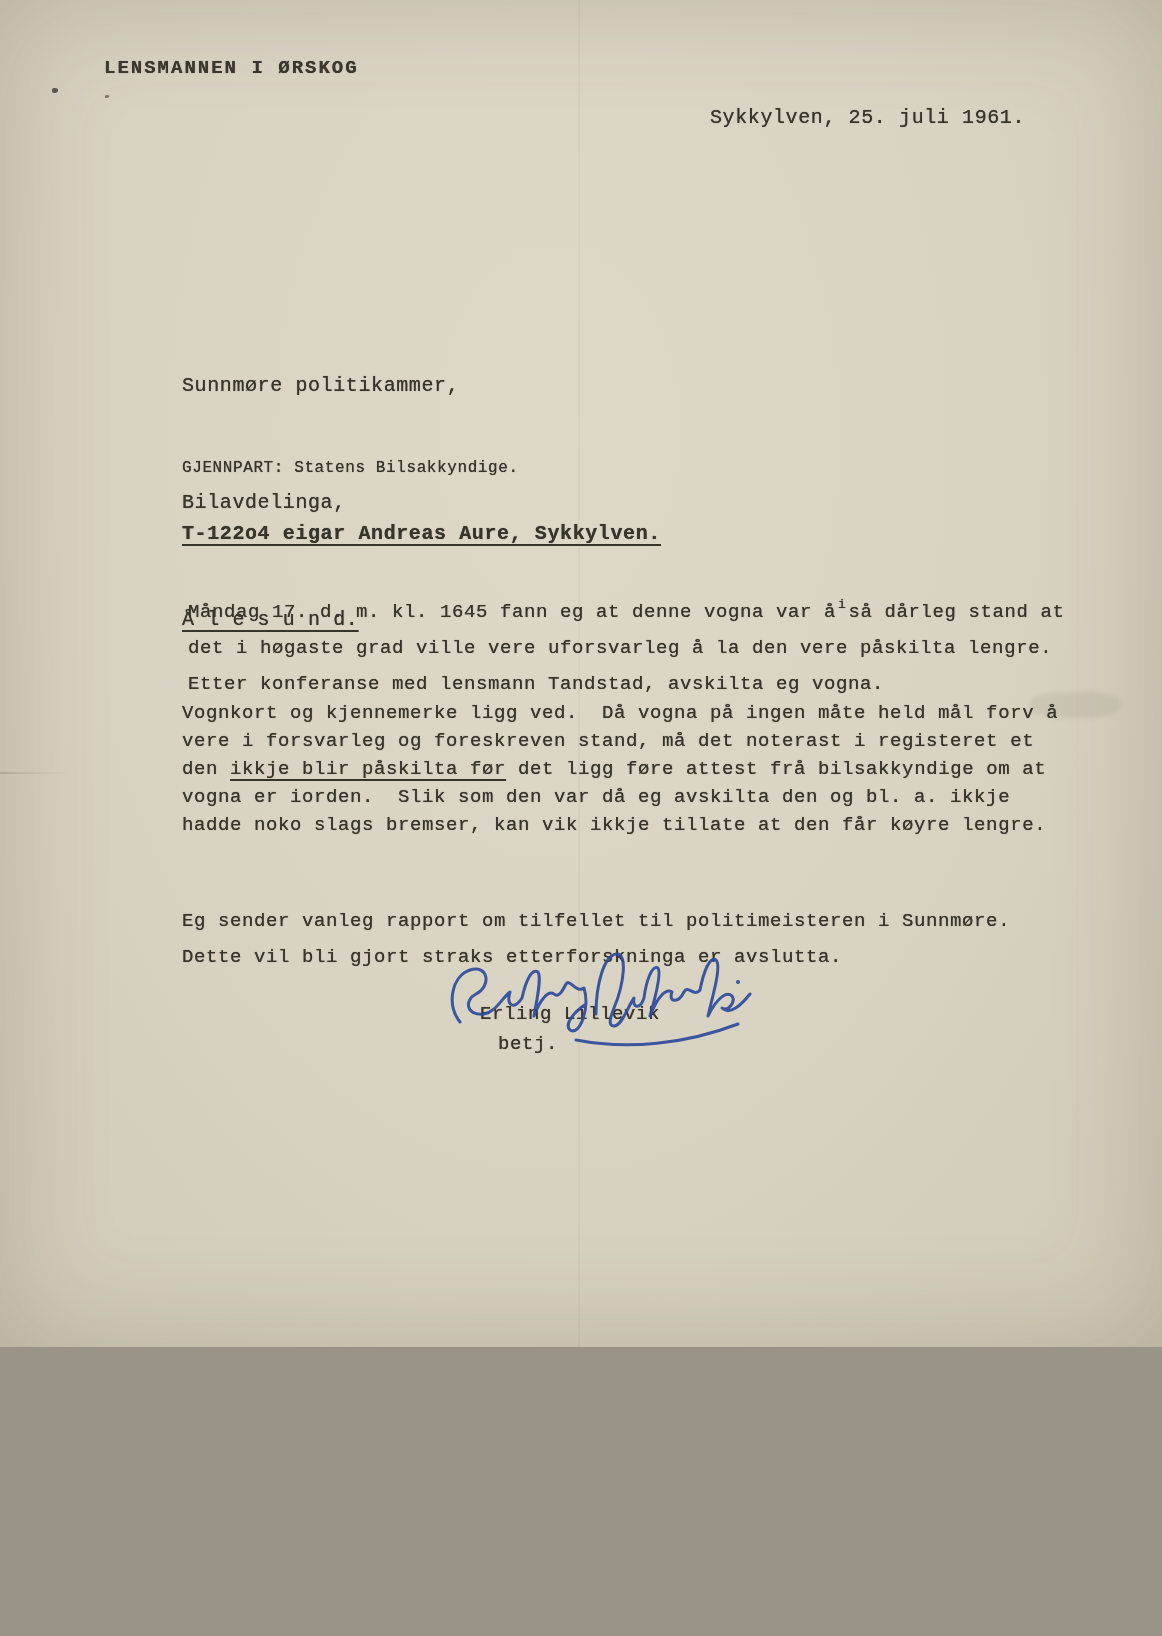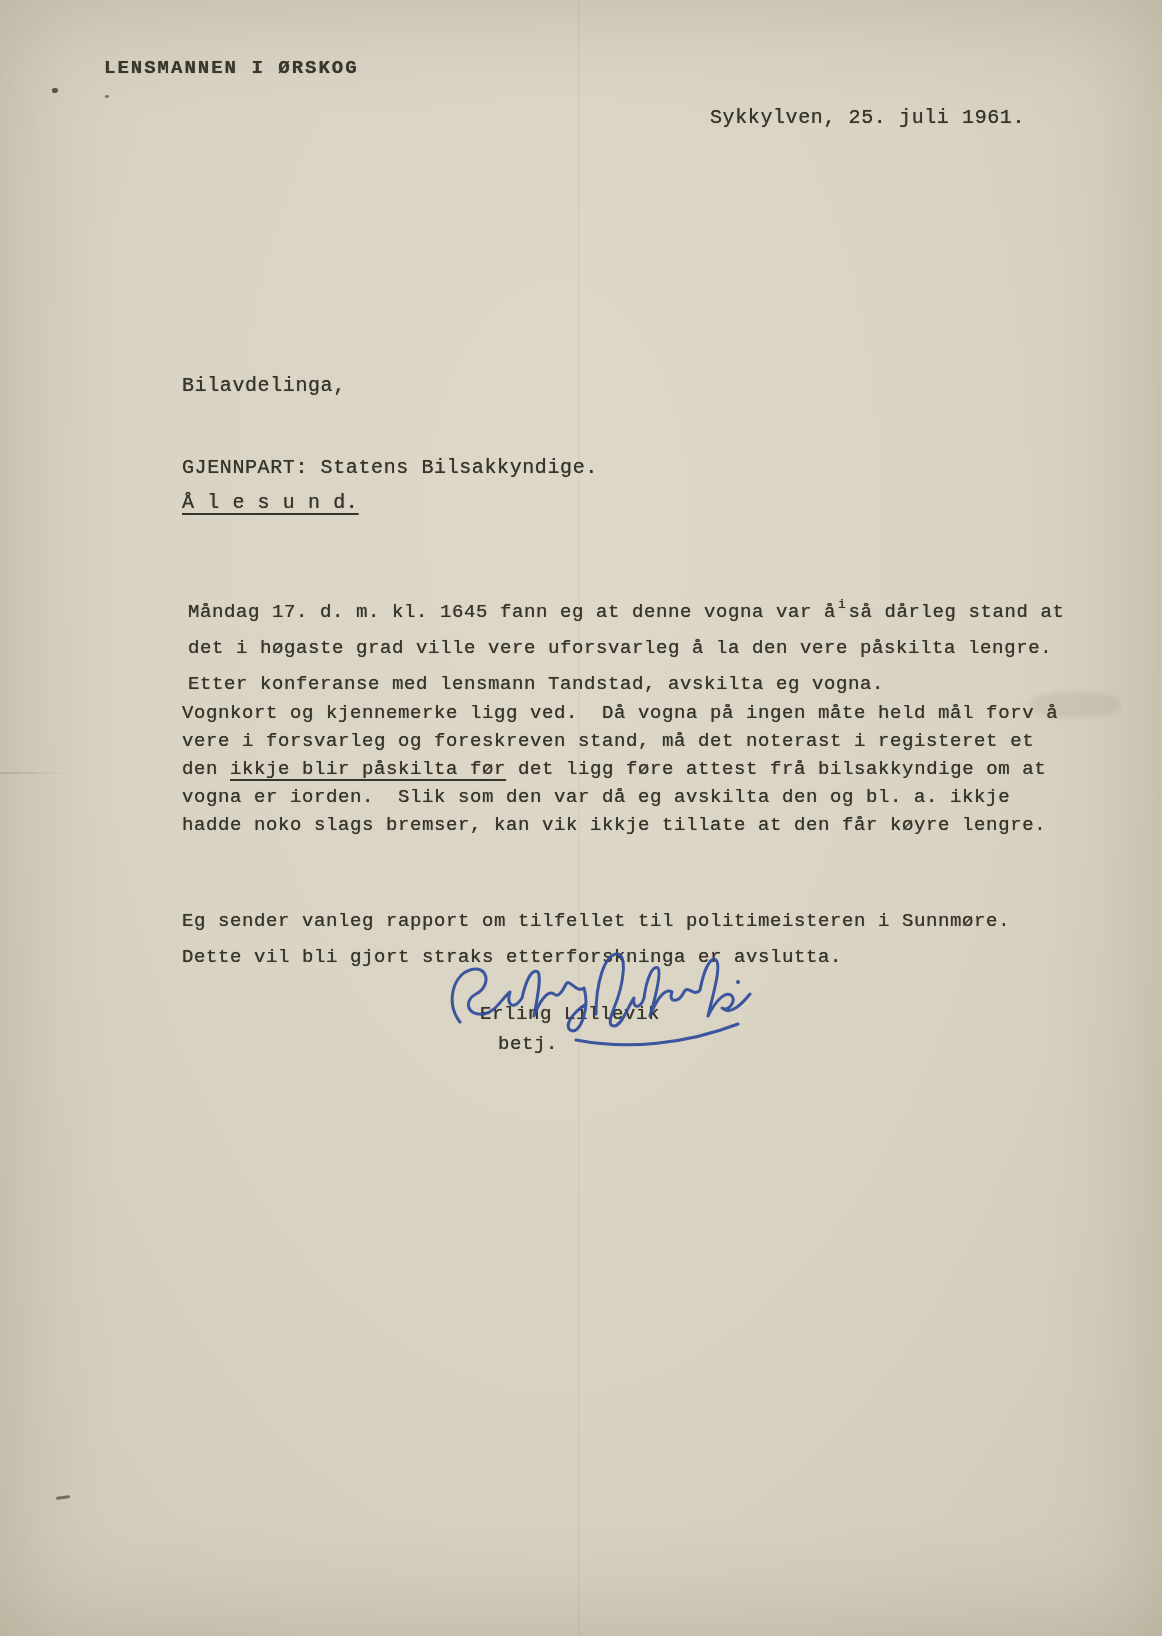--- a/index.html
+++ b/index.html
@@ -3,21 +3,21 @@
 <meta charset="utf-8">
 <style>
   html, body {
     margin: 0;
     padding: 0;
     background: #9a9488;
   }
   .paper {
     position: relative;
     width: 1162px;
-    height: 1636px;
+    height: 1347px;
     overflow: hidden;
     background:
       radial-gradient(ellipse at 48% 32%, #ded8c9 0%, #d9d3c3 50%, #cfc9b7 100%);
     box-shadow: inset 0 0 110px rgba(88, 78, 56, 0.22);
     font-family: "Liberation Mono", "DejaVu Sans Mono", monospace;
     color: #37342a;
   }
   .paper::before {
     
     content: "";
@@ -57,21 +57,21 @@
   }
   .recipient {
     left: 182px;
     top: 288px;
     font-size: 20px;
     line-height: 39px;
   }
   .copyline {
     left: 182px;
     top: 450px;
-    font-size: 20px;
+    font-size: 16px;
   }
   .subject {
     left: 182px;
     top: 516px;
     font-size: 20px;
     font-weight: bold;
   }
   .para { width: 880px; }
   .p1 { left: 188px; top: 568px; }
   .p2 { left: 182px; top: 680px; line-height: 28px; }
@@ -146,26 +146,28 @@
 
 <div class="paper">
 
   <div class="typed sender">LENSMANNEN I ØRSKOG</div>
 
   <span class="mark-top"></span>
 
   <div class="typed dateline">Sykkylven, 25. juli 1961.</div>
 
   <div class="typed recipient">
+    <div>Sunnmøre politikammer,</div>
     <div>Bilavdelinga,</div>
     <div class="u">Å l e s u n d.</div>
   </div>
 
   <div class="typed copyline">GJENNPART: Statens Bilsakkyndige.</div>
 
+  <div class="typed subject u">T-122o4 eigar Andreas Aure, Sykkylven.</div>
 
   <p class="typed para p1"><span>Måndag 17. d. m. kl. 1645 fann eg at denne vogna var å</span><sup class="corr">i</sup><span>så dårleg stand at det i høgaste grad ville vere uforsvarleg å la den vere påskilta lengre.  Etter konferanse med lensmann Tandstad, avskilta eg vogna.</span></p>
 
   <p class="typed para p2"><span>Vognkort og kjennemerke ligg ved.  Då vogna på ingen måte held mål forv å vere i forsvarleg og foreskreven stand, må det noterast i registeret et den </span><span class="u">ikkje blir påskilta før</span><span> det ligg føre attest frå bilsakkyndige om at vogna er iorden.  Slik som den var då eg avskilta den og bl. a. ikkje hadde noko slags bremser, kan vik ikkje tillate at den får køyre lengre.</span></p>
 
   <p class="typed para p3">Eg sender vanleg rapport om tilfellet til politimeisteren i Sunnmøre. Dette vil bli gjort straks etterforskninga er avslutta.</p>
 
   <svg class="sig-svg" viewBox="0 0 320 120" aria-hidden="true">
     <g fill="none" stroke-width="3" stroke-linecap="round" stroke-linejoin="round" opacity="0.92">
       <path d="M22 80

